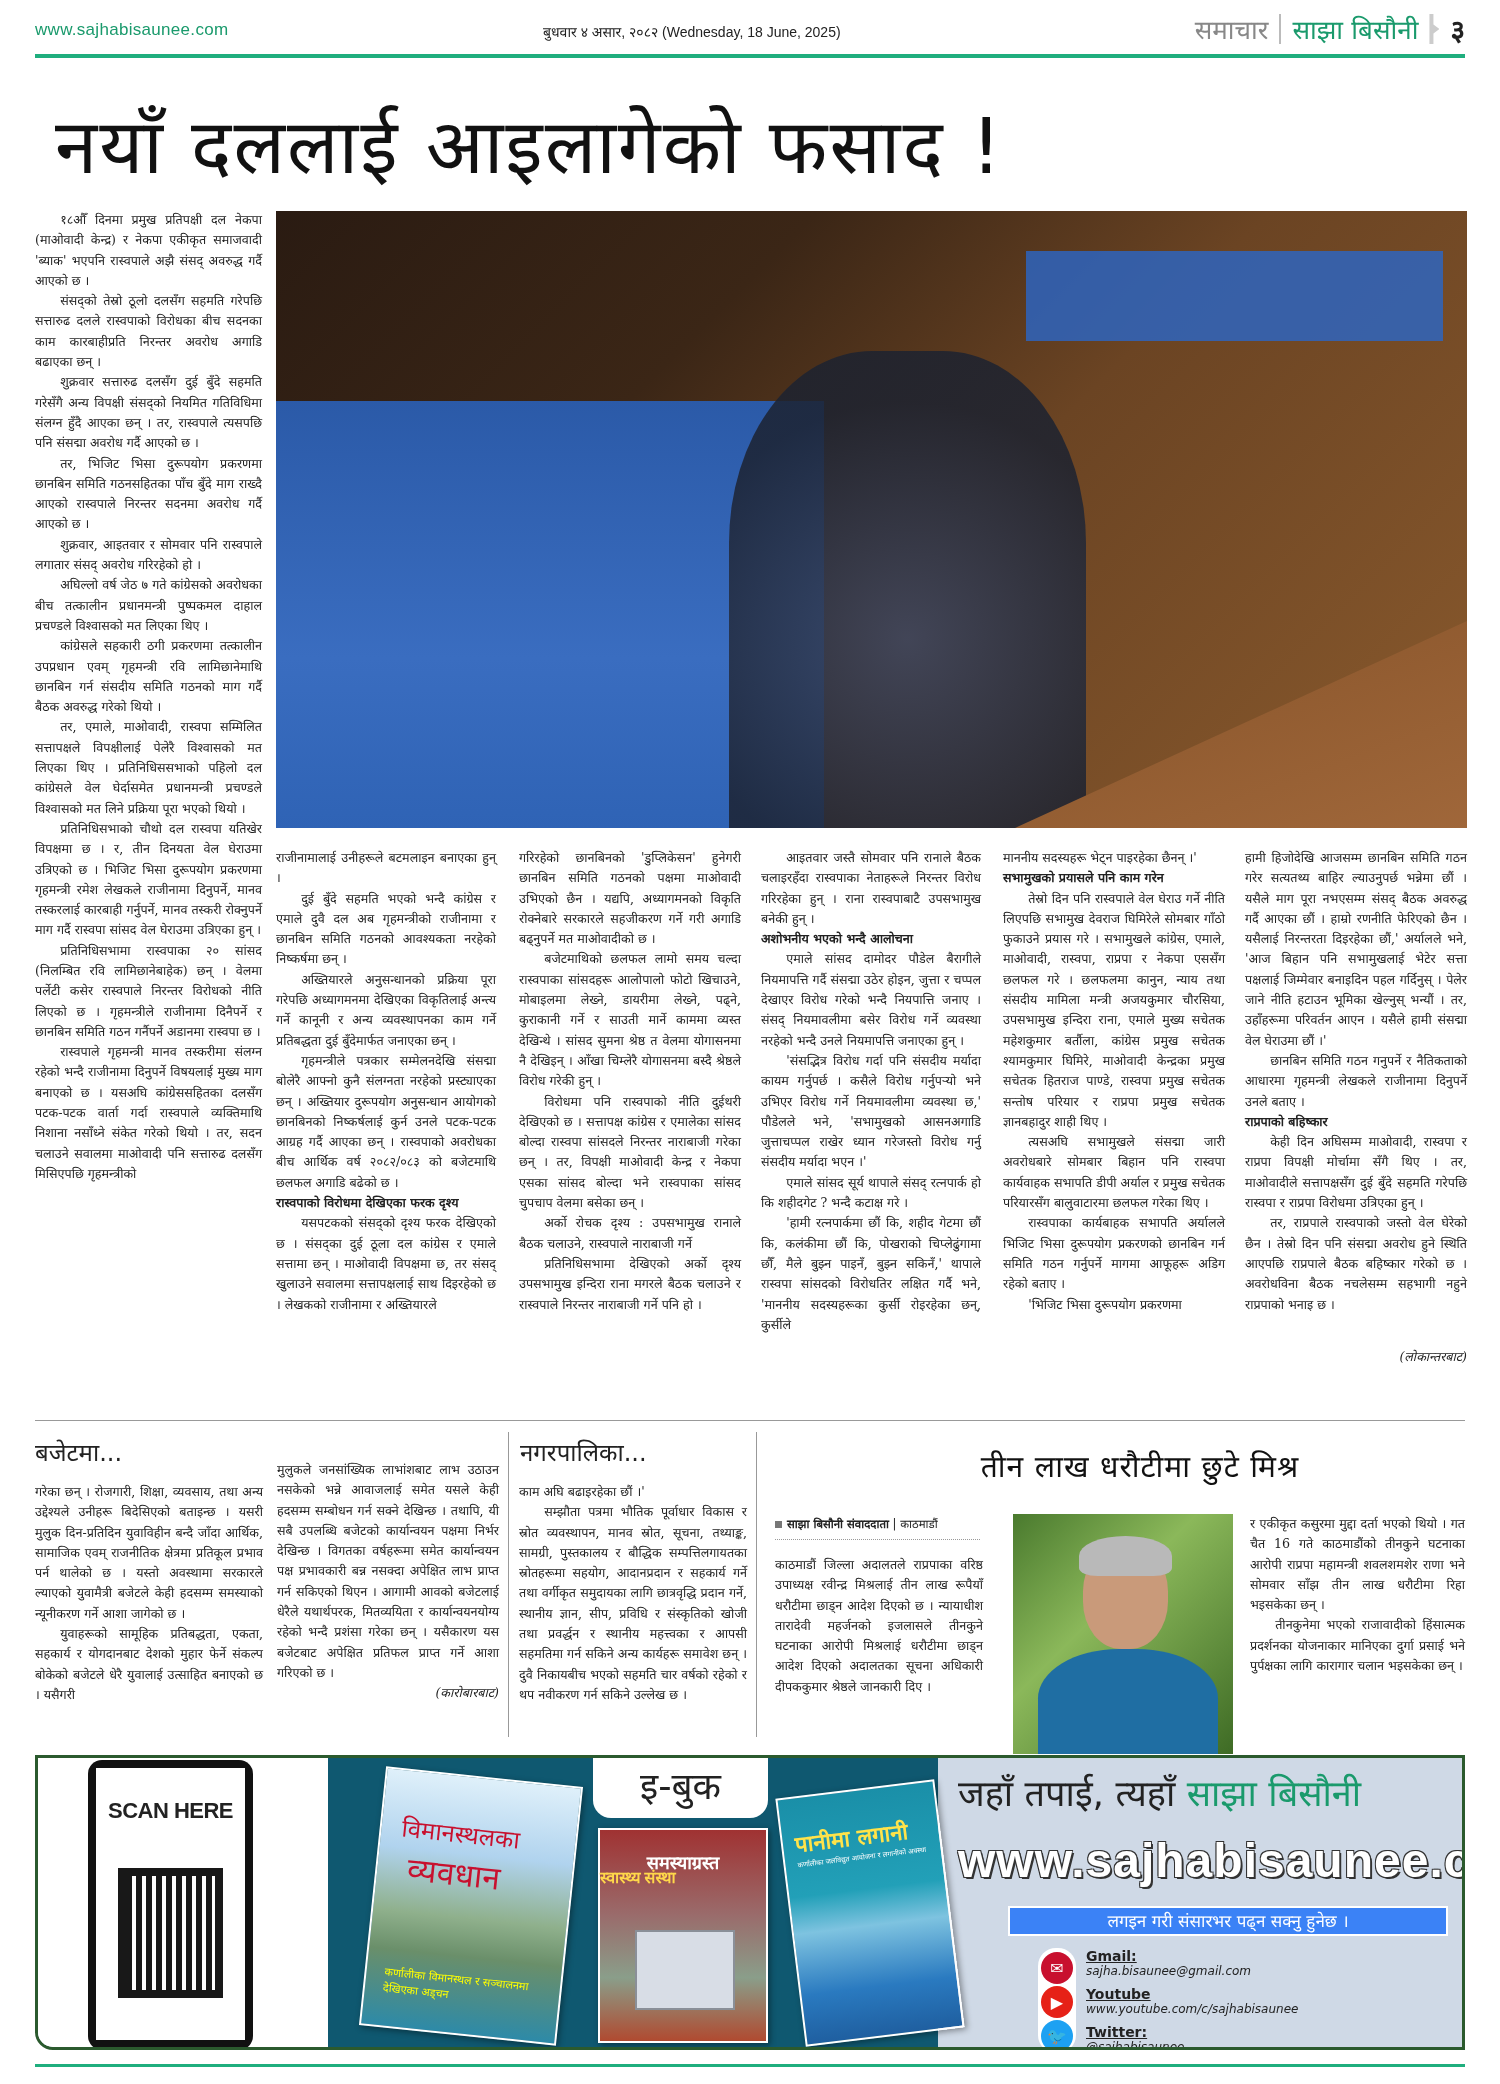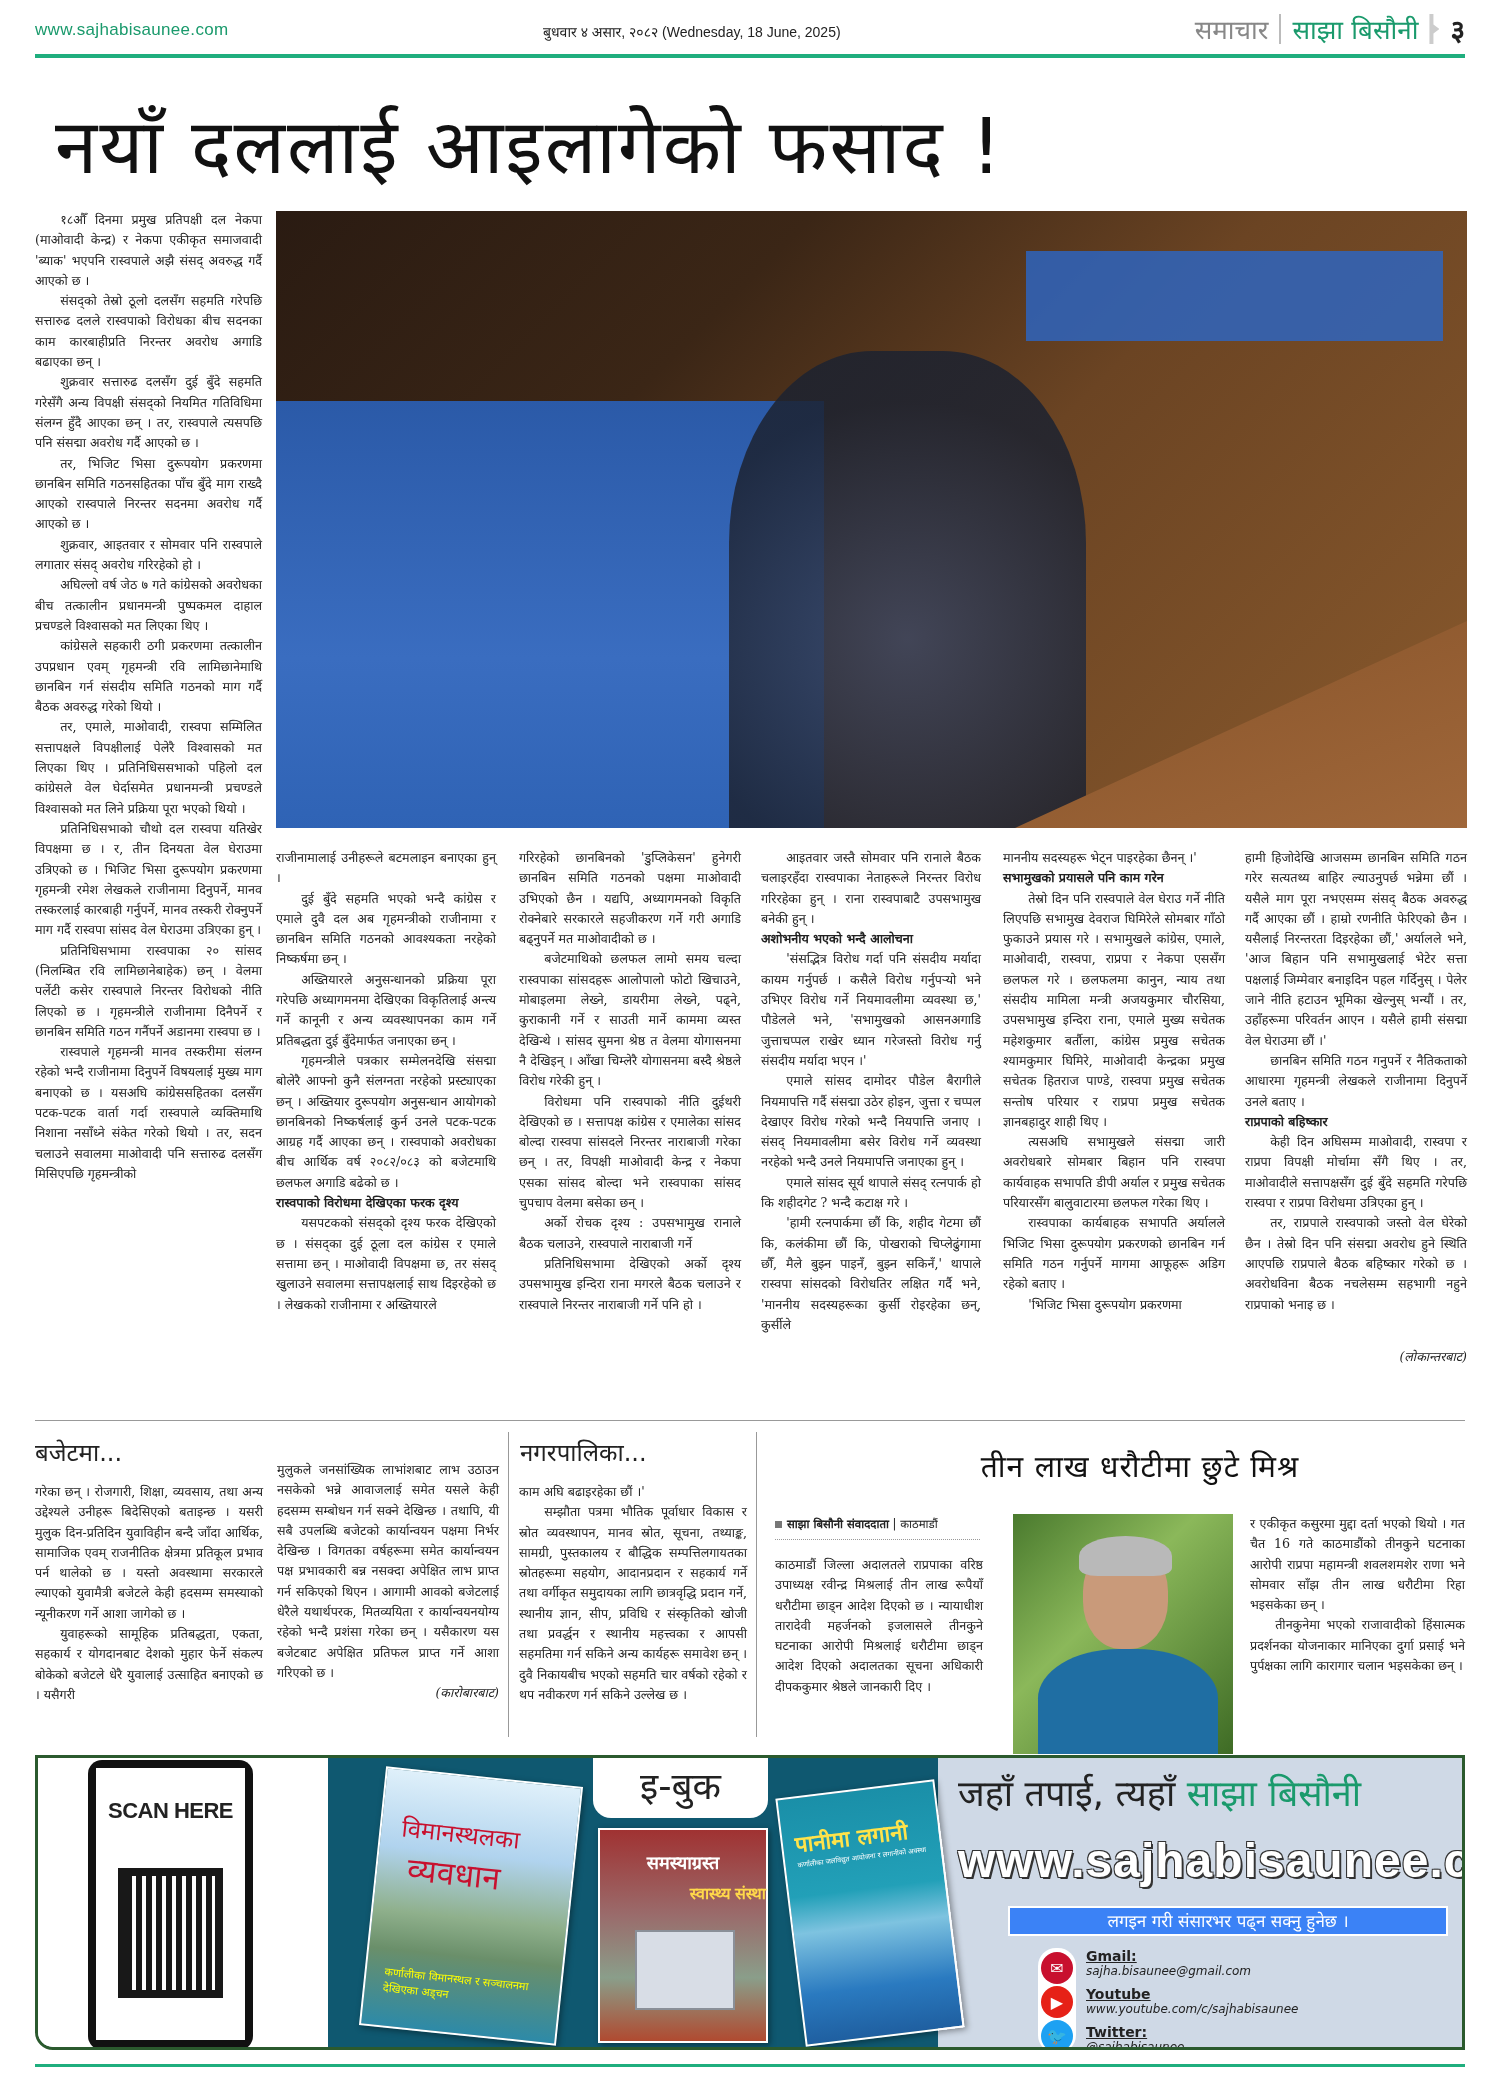--- a/index.html
+++ b/index.html
@@ -47,21 +47,21 @@
 .hand{position:absolute;left:0;top:80px;width:240px;height:200px;background:#e8b896;border-radius:40% 40% 0 0;z-index:-1}
 .ad-mid{position:absolute;left:290px;top:0;width:610px;height:100%;background:#0f5870}
 .book{position:absolute;border:2px solid #fff;box-shadow:2px 2px 6px rgba(0,0,0,.4)}
 .b1{left:44px;top:18px;width:198px;height:260px;background:linear-gradient(180deg,#dff0fa 0%,#b0d3ee 30%,#8fb08c 55%,#6a8f6a 70%,#2d8aa8 100%);transform:rotate(6deg)}
 .b1 .t1{position:absolute;left:20px;top:40px;font-family:"DejaVu Sans",sans-serif;color:#c8102e;font-size:24px}
 .b1 .t2{position:absolute;left:30px;top:75px;font-family:"DejaVu Sans",sans-serif;color:#c8102e;font-size:32px}
 .b1 .t3{position:absolute;left:18px;top:195px;font-family:"DejaVu Sans",sans-serif;color:#ff0;font-size:11px;line-height:16px}
 .ebook{position:absolute;left:265px;top:0;width:175px;height:60px;background:#fff;border-radius:0 0 18px 18px;text-align:center;font-family:"DejaVu Sans",sans-serif;font-size:37px;line-height:58px;color:#222}
 .b2{left:270px;top:70px;width:170px;height:215px;background:linear-gradient(180deg,#a03232 0%,#9a6b6b 40%,#8a9e8a 70%,#b04a30 100%)}
 .b2 .t1{position:absolute;left:0;top:20px;width:100%;text-align:center;font-family:"DejaVu Sans",sans-serif;color:#fff;font-weight:bold;font-size:18px}
-.b2 .t2{position:absolute;left:0;top:52px;width:100%;text-align:right;font-family:Liberation Sans, sans-serif;color:#ffd84a;font-weight:bold;font-size:16px}
+.b2 .t2{position:absolute;left:0;top:36px;width:100%;text-align:left;font-family:Liberation Serif, serif;color:#ffd84a;font-weight:bold;font-size:16px}
 .b2 .bld{position:absolute;left:35px;top:100px;width:100px;height:80px;background:#d8dde6;border:2px solid #8a8f98}
 .b3{left:462px;top:30px;width:160px;height:250px;background:linear-gradient(180deg,#1a8fa8 0%,#22a0b8 40%,#7ec3e0 55%,#2a7ac0 80%,#1f5fa0 100%);transform:rotate(-7deg)}
 .b3 .t1{position:absolute;left:12px;top:30px;font-family:"DejaVu Sans",sans-serif;color:#ffe34a;font-size:22px;font-weight:bold}
 .b3 .t2{position:absolute;left:12px;top:62px;font-family:"DejaVu Sans",sans-serif;color:#fff;font-size:7px}
 .ad-right{position:absolute;left:900px;top:0;width:527px;height:100%}
 .slogan{position:absolute;left:20px;top:10px;font-family:"DejaVu Sans",sans-serif;font-size:36px;color:#222;white-space:nowrap}
 .slogan b{color:#1a9a6c;font-weight:normal}
 .url{position:absolute;left:20px;top:75px;font-family:"Liberation Sans",sans-serif;font-weight:bold;font-size:48px;color:#fff;text-shadow:2px 2px 0 #333,-1px -1px 0 #333,1px -1px 0 #333,-1px 1px 0 #333;letter-spacing:1px}
 .pill{position:absolute;left:70px;top:148px;width:440px;height:30px;background:#3b82f6;border:2px solid #fff;border-radius:0;color:#fff;font-family:"DejaVu Sans",sans-serif;font-size:17px;text-align:center;line-height:26px}
 .contacts{position:absolute;left:100px;top:190px;width:420px}
@@ -122,22 +122,22 @@
 <div class="col" id="c3" style="left:519px;top:848px;width:222px">
     <p class="ni">गरिरहेको छानबिनको 'डुप्लिकेसन' हुनेगरी छानबिन समिति गठनको पक्षमा माओवादी उभिएको छैन । यद्यपि, अध्यागमनको विकृति रोक्नेबारे सरकारले सहजीकरण गर्ने गरी अगाडि बढ्नुपर्ने मत माओवादीको छ ।</p>
     <p>बजेटमाथिको छलफल लामो समय चल्दा रास्वपाका सांसदहरू आलोपालो फोटो खिचाउने, मोबाइलमा लेख्ने, डायरीमा लेख्ने, पढ्ने, कुराकानी गर्ने र साउती मार्ने काममा व्यस्त देखिन्थे । सांसद सुमना श्रेष्ठ त वेलमा योगासनमा नै देखिइन् । आँखा चिम्लेरै योगासनमा बस्दै श्रेष्ठले विरोध गरेकी हुन् ।</p>
     <p>विरोधमा पनि रास्वपाको नीति दुईथरी देखिएको छ । सत्तापक्ष कांग्रेस र एमालेका सांसद बोल्दा रास्वपा सांसदले निरन्तर नाराबाजी गरेका छन् । तर, विपक्षी माओवादी केन्द्र र नेकपा एसका सांसद बोल्दा भने रास्वपाका सांसद चुपचाप वेलमा बसेका छन् ।</p>
     <p>अर्को रोचक दृश्य : उपसभामुख रानाले बैठक चलाउने, रास्वपाले नाराबाजी गर्ने</p>
     <p>प्रतिनिधिसभामा देखिएको अर्को दृश्य उपसभामुख इन्दिरा राना मगरले बैठक चलाउने र रास्वपाले निरन्तर नाराबाजी गर्ने पनि हो ।</p>
   </div>
 <div class="col" id="c4" style="left:761px;top:848px;width:220px">
     <p>आइतवार जस्तै सोमवार पनि रानाले बैठक चलाइरहँदा रास्वपाका नेताहरूले निरन्तर विरोध गरिरहेका हुन् । राना रास्वपाबाटै उपसभामुख बनेकी हुन् ।</p>
     <h4>अशोभनीय भएको भन्दै आलोचना</h4>
+    <p>एमाले सांसद दामोदर पौडेल बैरागीले नियमापत्ति गर्दै संसद्मा उठेर होइन, जुत्ता र चप्पल देखाएर विरोध गरेको भन्दै नियपात्ति जनाए । संसद् नियमावलीमा बसेर विरोध गर्ने व्यवस्था नरहेको भन्दै उनले नियमापत्ति जनाएका हुन् ।</p>
     <p>'संसद्भित्र विरोध गर्दा पनि संसदीय मर्यादा कायम गर्नुपर्छ । कसैले विरोध गर्नुपऱ्यो भने उभिएर विरोध गर्ने नियमावलीमा व्यवस्था छ,' पौडेलले भने, 'सभामुखको आसनअगाडि जुत्ताचप्पल राखेर ध्यान गरेजस्तो विरोध गर्नु संसदीय मर्यादा भएन ।'</p>
-    <p>एमाले सांसद दामोदर पौडेल बैरागीले नियमापत्ति गर्दै संसद्मा उठेर होइन, जुत्ता र चप्पल देखाएर विरोध गरेको भन्दै नियपात्ति जनाए । संसद् नियमावलीमा बसेर विरोध गर्ने व्यवस्था नरहेको भन्दै उनले नियमापत्ति जनाएका हुन् ।</p>
     <p>एमाले सांसद सूर्य थापाले संसद् रत्नपार्क हो कि शहीदगेट ? भन्दै कटाक्ष गरे ।</p>
     <p>'हामी रत्नपार्कमा छौं कि, शहीद गेटमा छौं कि, कलंकीमा छौं कि, पोखराको चिप्लेढुंगामा छौँ, मैले बुझ्न पाइनँ, बुझ्न सकिनँ,' थापाले रास्वपा सांसदको विरोधतिर लक्षित गर्दै भने, 'माननीय सदस्यहरूका कुर्सी रोइरहेका छन्, कुर्सीले</p>
   </div>
 <div class="col" id="c5" style="left:1003px;top:848px;width:222px">
     <p class="ni">माननीय सदस्यहरू भेट्न पाइरहेका छैनन् ।'</p>
     <h4>सभामुखको प्रयासले पनि काम गरेन</h4>
     <p>तेस्रो दिन पनि रास्वपाले वेल घेराउ गर्ने नीति लिएपछि सभामुख देवराज घिमिरेले सोमबार गाँठो फुकाउने प्रयास गरे । सभामुखले कांग्रेस, एमाले, माओवादी, रास्वपा, राप्रपा र नेकपा एससँग छलफल गरे । छलफलमा कानुन, न्याय तथा संसदीय मामिला मन्त्री अजयकुमार चौरसिया, उपसभामुख इन्दिरा राना, एमाले मुख्य सचेतक महेशकुमार बर्तौला, कांग्रेस प्रमुख सचेतक श्यामकुमार घिमिरे, माओवादी केन्द्रका प्रमुख सचेतक हितराज पाण्डे, रास्वपा प्रमुख सचेतक सन्तोष परियार र राप्रपा प्रमुख सचेतक ज्ञानबहादुर शाही थिए ।</p>
     <p>त्यसअघि सभामुखले संसद्मा जारी अवरोधबारे सोमबार बिहान पनि रास्वपा कार्यवाहक सभापति डीपी अर्याल र प्रमुख सचेतक परियारसँग बालुवाटारमा छलफल गरेका थिए ।</p>
     <p>रास्वपाका कार्यबाहक सभापति अर्यालले भिजिट भिसा दुरूपयोग प्रकरणको छानबिन गर्न समिति गठन गर्नुपर्ने मागमा आफूहरू अडिग रहेको बताए ।</p>
     <p>'भिजिट भिसा दुरूपयोग प्रकरणमा</p>

